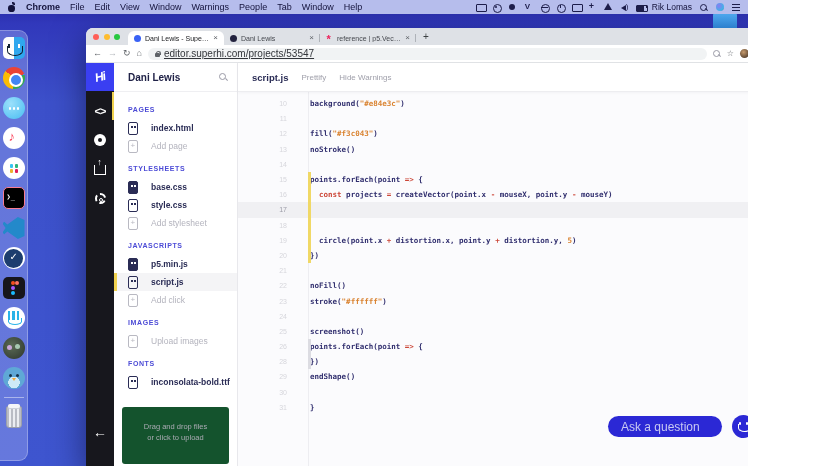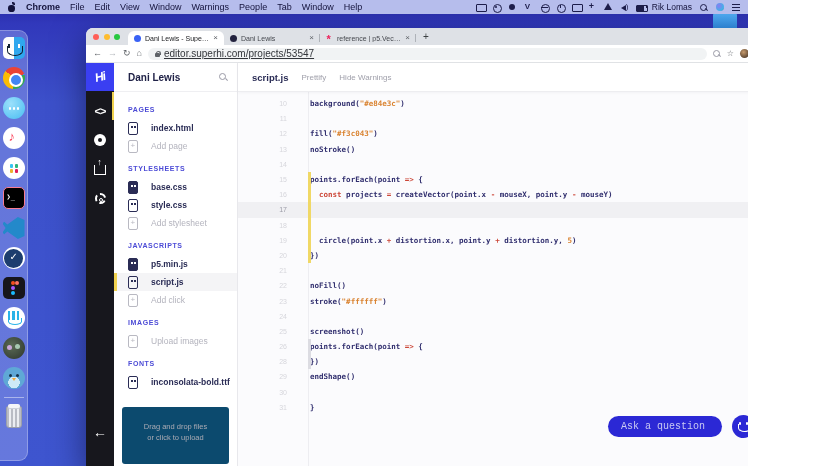--- a/index.html
+++ b/index.html
@@ -163,21 +163,21 @@
   .file-row .fname { font-size:8.5px; font-weight:bold; color:#2a2c55; white-space:nowrap; }
   .file-row.muted .fname { color:#b3b3bd; font-weight:normal; }
   .file-row.active { background:#f4f4f6; }
   .file-row.active::before { content:""; position:absolute; left:0; top:0; bottom:0; width:3px; background:#f0d24f; }
   .doc { width:10px; height:13px; border:1.2px solid #2a2c55; border-radius:2px; position:relative; flex:0 0 auto; }
   .doc::after { content:""; position:absolute; left:2px; top:3.5px; width:1.5px; height:1.5px; background:#2a2c55; box-shadow:3px 0 0 #2a2c55; }
   .doc.filled { background:#2a2c55; }
   .doc.filled::after { background:#fff; box-shadow:3px 0 0 #fff; }
   .doc.plus { border-color:#b9b9c2; }
   .doc.plus::after { content:"+"; position:absolute; left:1.5px; top:0.5px; width:auto; height:auto; background:none; box-shadow:none; color:#b9b9c2; font-size:8px; }
-  .dropzone { margin:16px 8px 0; background:#0c4a6e; border-radius:3px; padding:14px 6px 20px; text-align:center; }
+  .dropzone { margin:16px 8px 0; background:#14532d; border-radius:3px; padding:14px 6px 20px; text-align:center; }
   .dropzone div { font-size:7.5px; color:#ababb4; line-height:1.5; }
 
   
   .main { flex:1; background:#fbfbfd; display:flex; flex-direction:column; min-width:0; position:relative; }
   .main-head { height:29px; background:#fff; border-bottom:1px solid #ededf0; box-shadow:0 1px 3px rgba(20,20,60,.04);
     display:flex; align-items:center; gap:13px; padding-left:14px; flex:0 0 auto; z-index:2; }
   .mh-file { font-size:9.5px; font-weight:bold; color:#2a2c55; }
   .mh-link { font-size:8px; color:#a0a0ab; }
   .codewrap { flex:1; position:relative; padding-top:4px; overflow:hidden; }
   .gutter-sep { position:absolute; left:70px; top:0; bottom:0; width:1px; background:#ededf1; }
@@ -189,21 +189,21 @@
   .chbar.yellow { background:#f0d866; }
   .chbar.grey { background:#dcdce2; }
   .lcontent { font-family:"DejaVu Sans Mono","Liberation Mono",monospace; font-size:7.5px; font-weight:bold;
     color:#302e6e; white-space:pre; padding-left:10px; }
   .seg-k { color:#cc4637; } .seg-o { color:#cc4637; } .seg-s { color:#d9822f; } .seg-n { color:#d9822f; }
   .caret { display:inline-block; width:1px; height:9px; background:#17172e; vertical-align:-1.5px; }
 
   
   .ask-pill { position:absolute; right:48px; bottom:29px; width:114px; height:21px; border-radius:11px;
     background:#2b28d5; display:flex; align-items:center; padding-left:13px; z-index:6; }
-  .ask-pill span { font-size:10px; color:#c9c9f2;font-family:Liberation Mono, monospace; }
+  .ask-pill span { font-size:12px; color:#c9c9f2; }
   .smiley { position:absolute; right:15px; bottom:28px; width:23px; height:23px; border-radius:50%; background:#2b28d5; z-index:6; }
   .smiley::before { content:""; position:absolute; left:6.5px; top:7px; width:2.5px; height:2.5px; border-radius:50%; background:#fff; box-shadow:7px 0 0 #fff; }
   .smiley::after { content:""; position:absolute; left:6px; top:9px; width:11px; height:7px; border:1.5px solid #fff; border-top:none; border-radius:0 0 50% 50%; }
 </style>
 </head>
 <body>
 
 <div class="screen">
 
   <div class="menubar">

